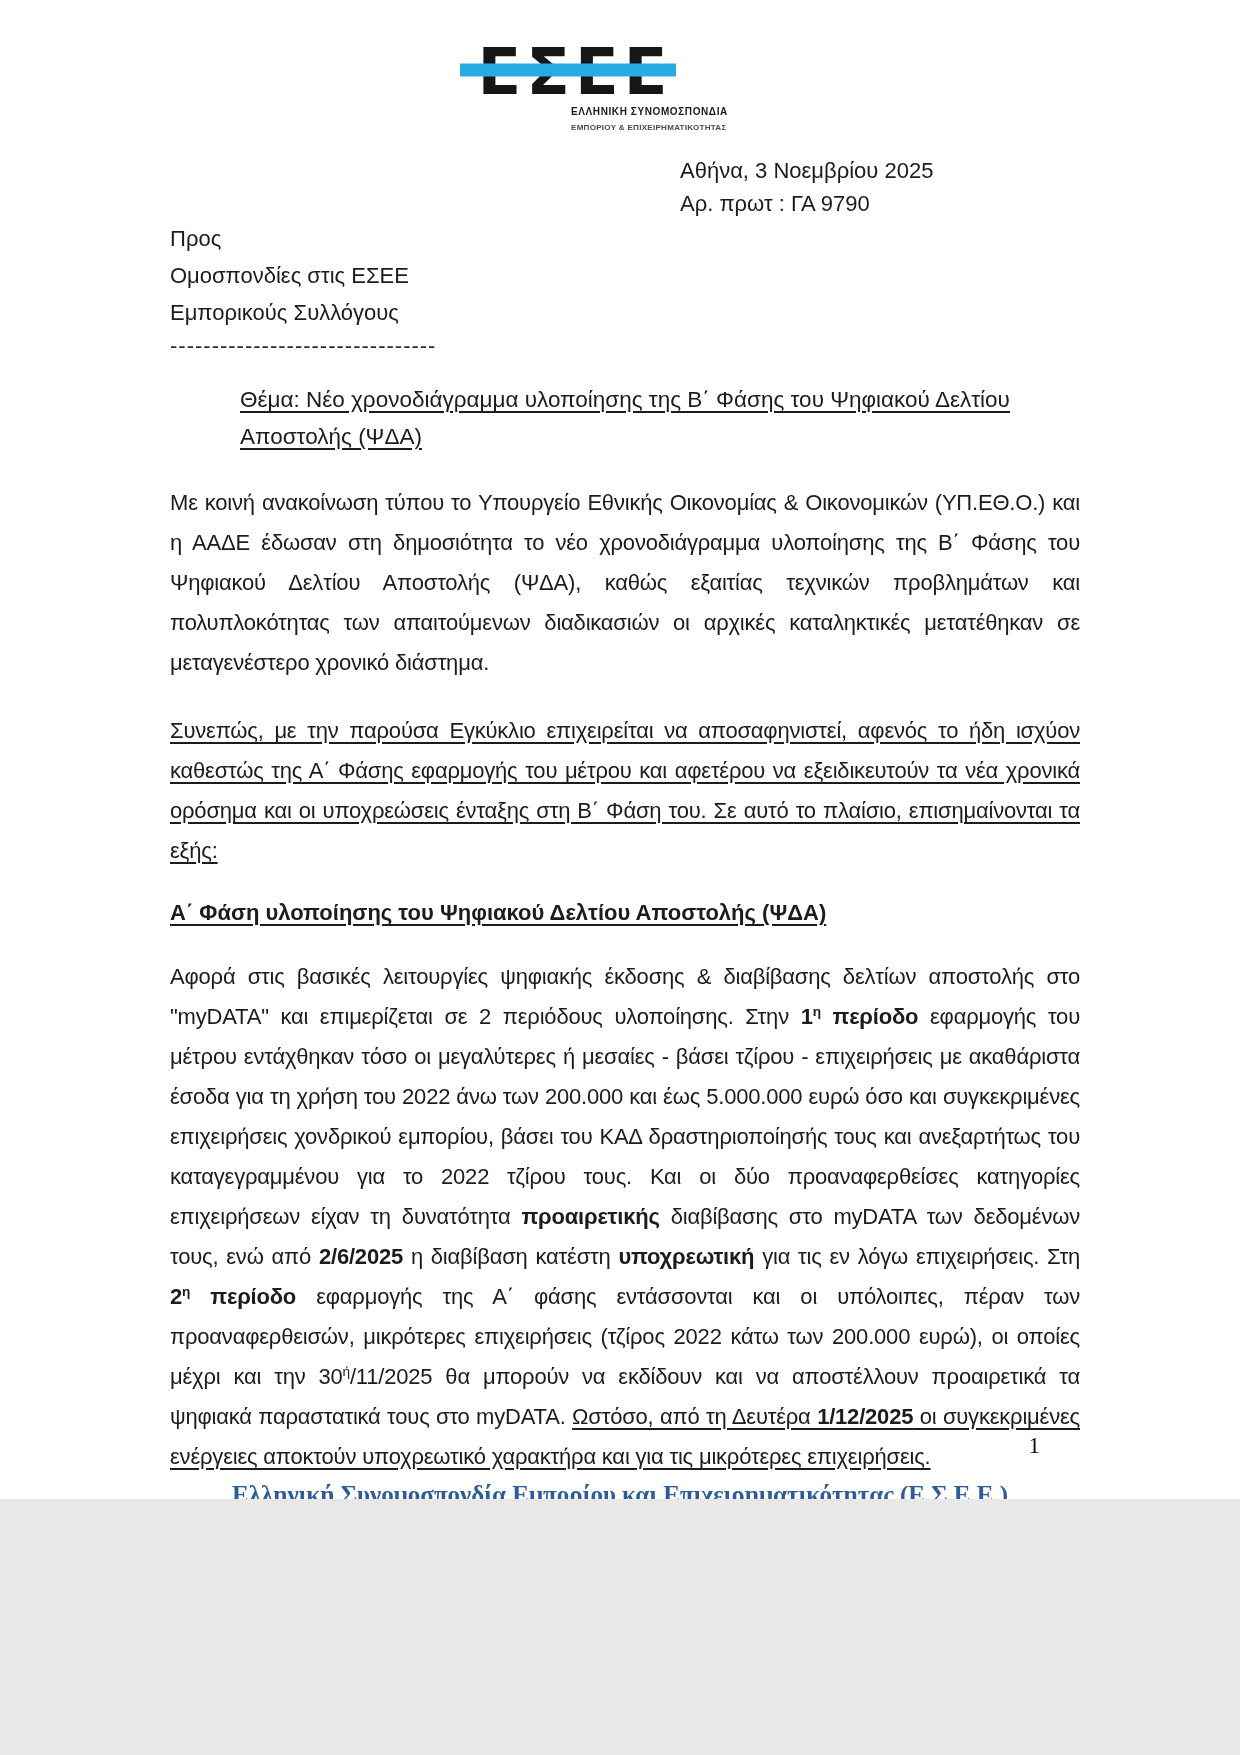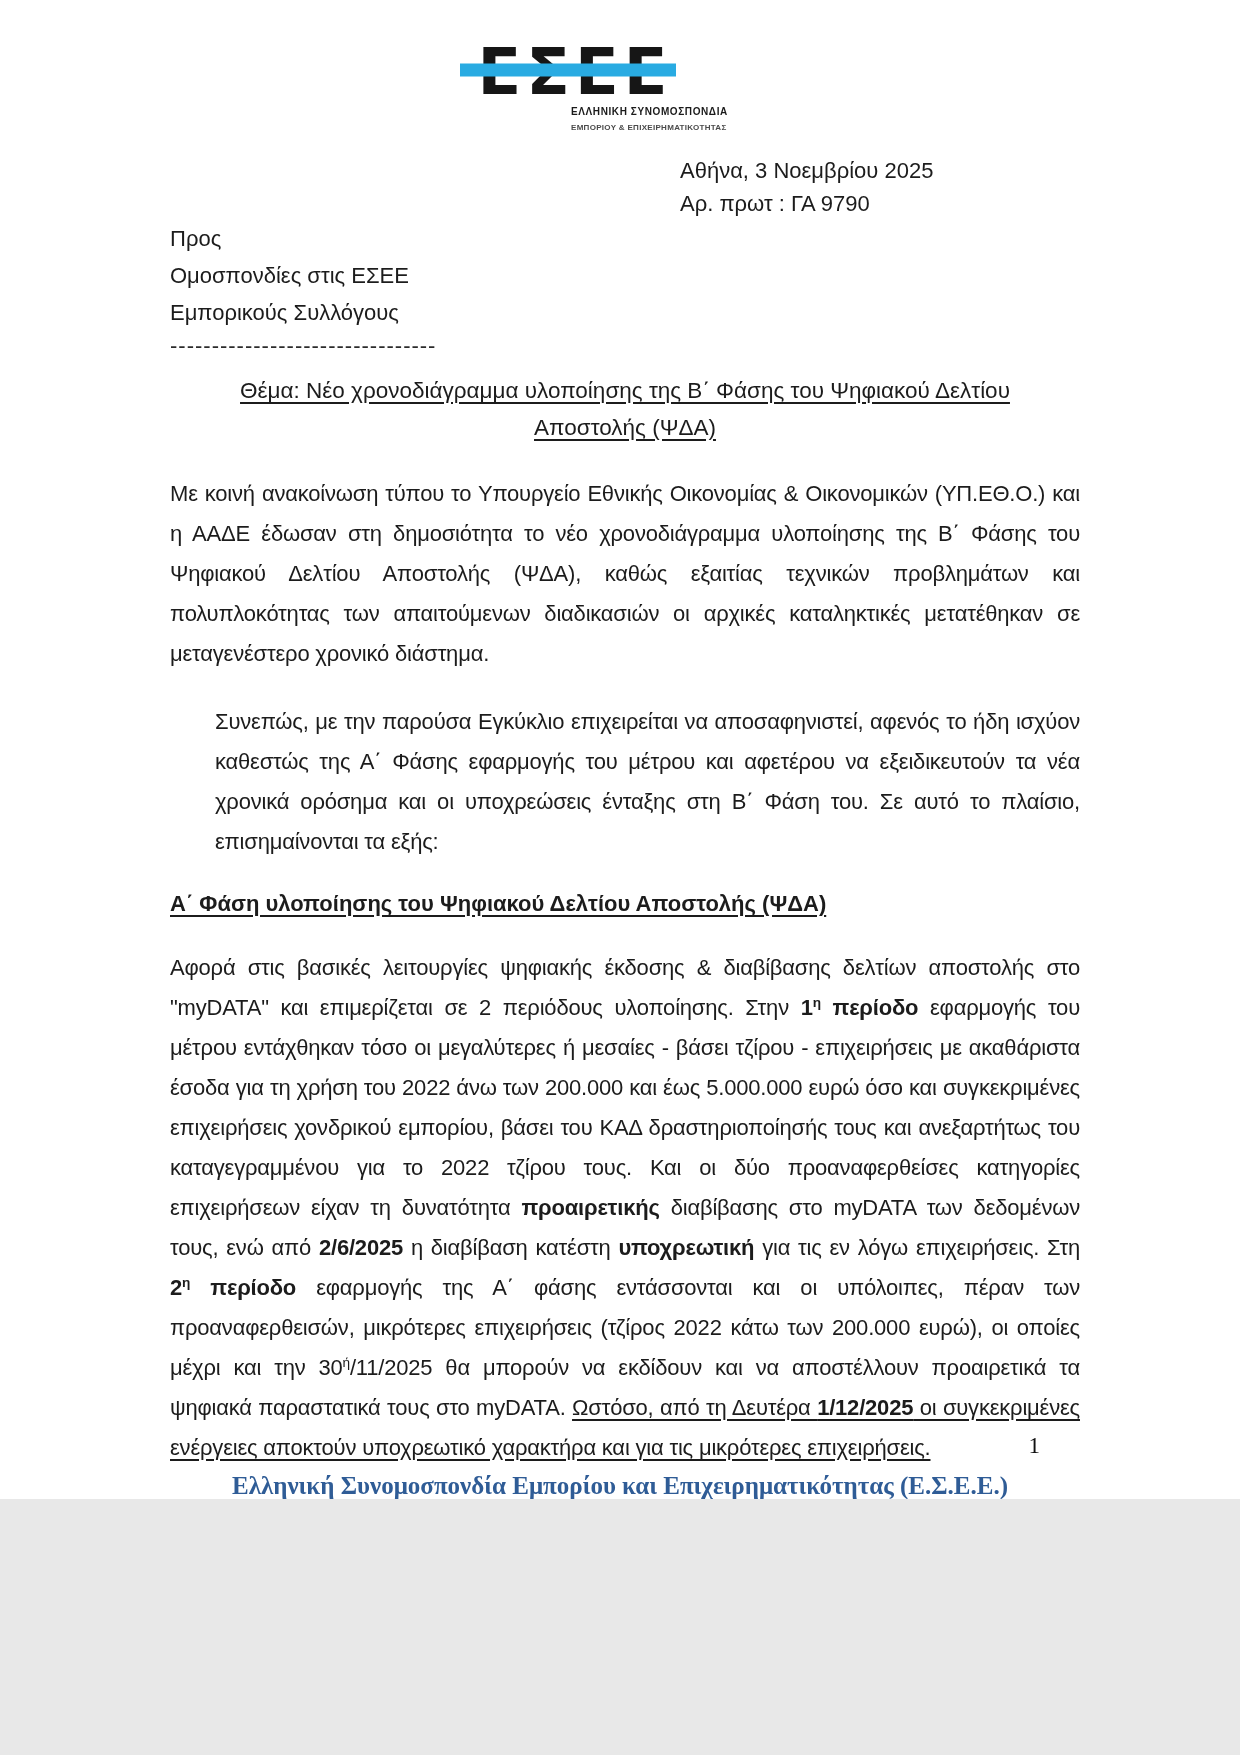--- a/index.html
+++ b/index.html
@@ -28,30 +28,30 @@
 
   
   .date-block { margin-top:50px; margin-left:510px; font-size:22px; line-height:33px; }
 
   
   .recipient { font-size:22px; line-height:37px; }
   .divider { font-size:22px; letter-spacing:1px; color:#2b2b2b; line-height:30px; }
 
   
   .subject {
-    margin:11px auto 0; max-width:770px; text-align:center;
+    margin:20px auto 0; max-width:770px; 
     font-size:22.5px; line-height:37px; text-decoration:underline;
     text-underline-offset:4px;
   }
 
   .salutation { margin-top:32px; font-size:22px; font-weight:bold; line-height:30px; }
 
   
   .para { margin-top:28px; font-size:22px; line-height:40px; text-align:justify; letter-spacing:-0.2px; }
-  .para.underlined { text-underline-offset:4px;margin-left:45px; }
+  .para.underlined { text-decoration:underline; text-underline-offset:4px; }
   .section-heading {
     margin-top:26px; font-size:22px; font-weight:bold; line-height:32px;
     text-decoration:underline; text-underline-offset:4px;
   }
   .para .b { font-weight:bold; }
   .para .u { text-decoration:underline; text-underline-offset:4px; }
   .para sup { font-size:0.62em; vertical-align:super; line-height:0; }
 
   
   .footer {

